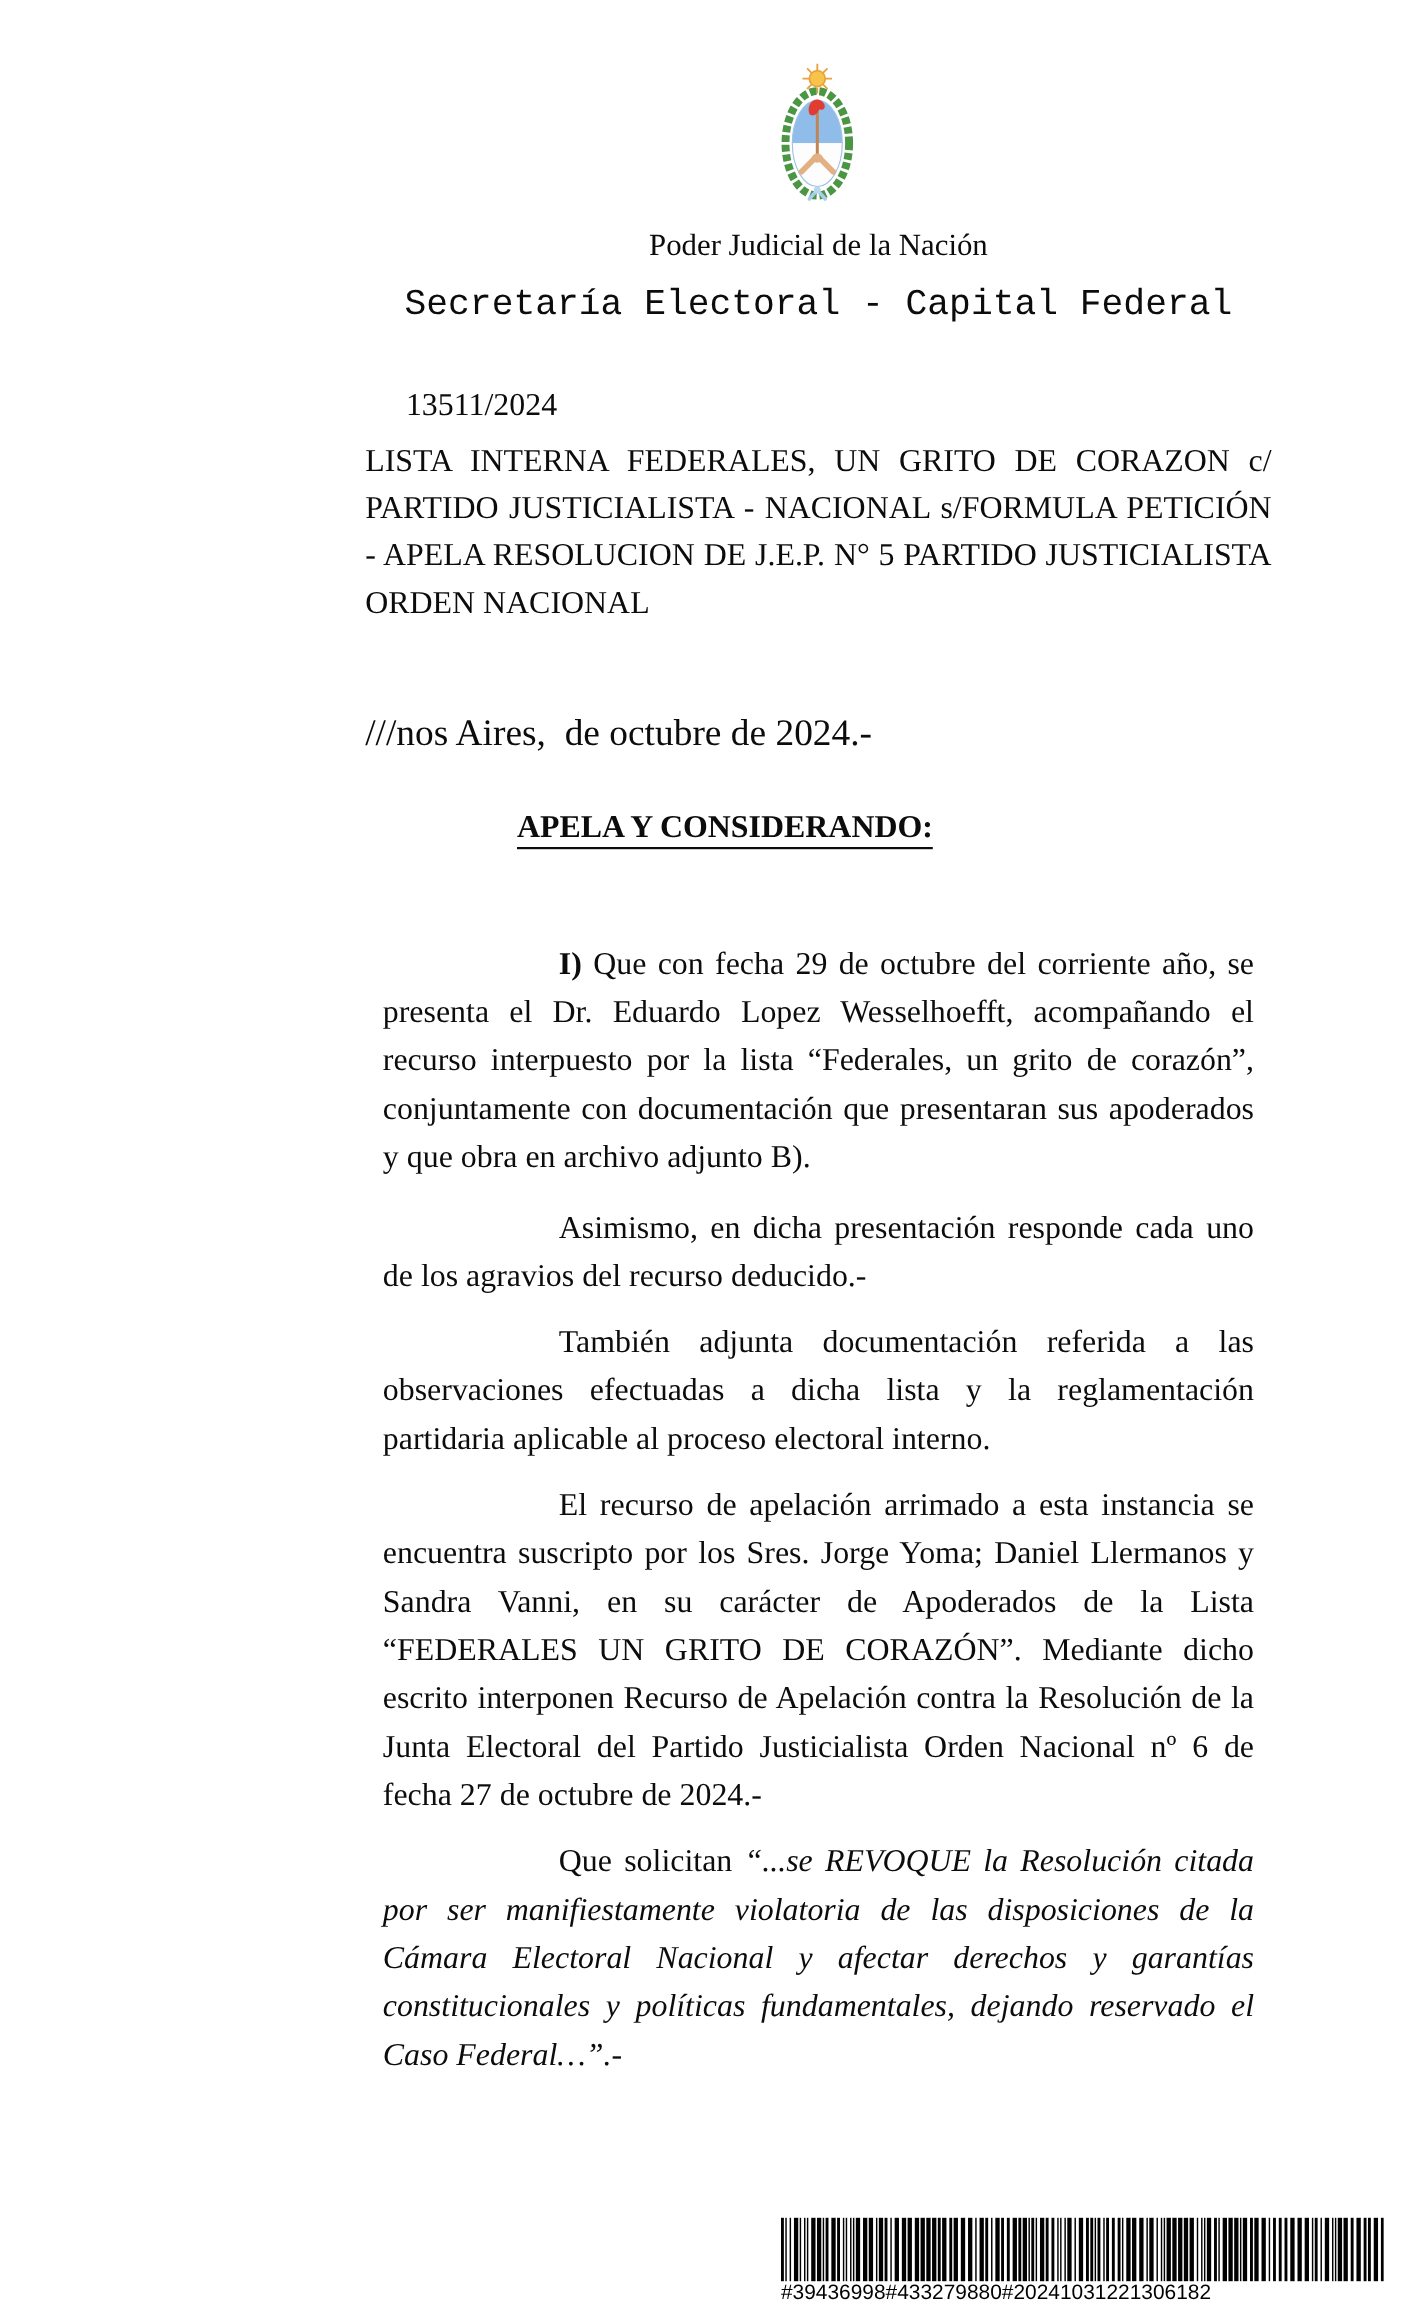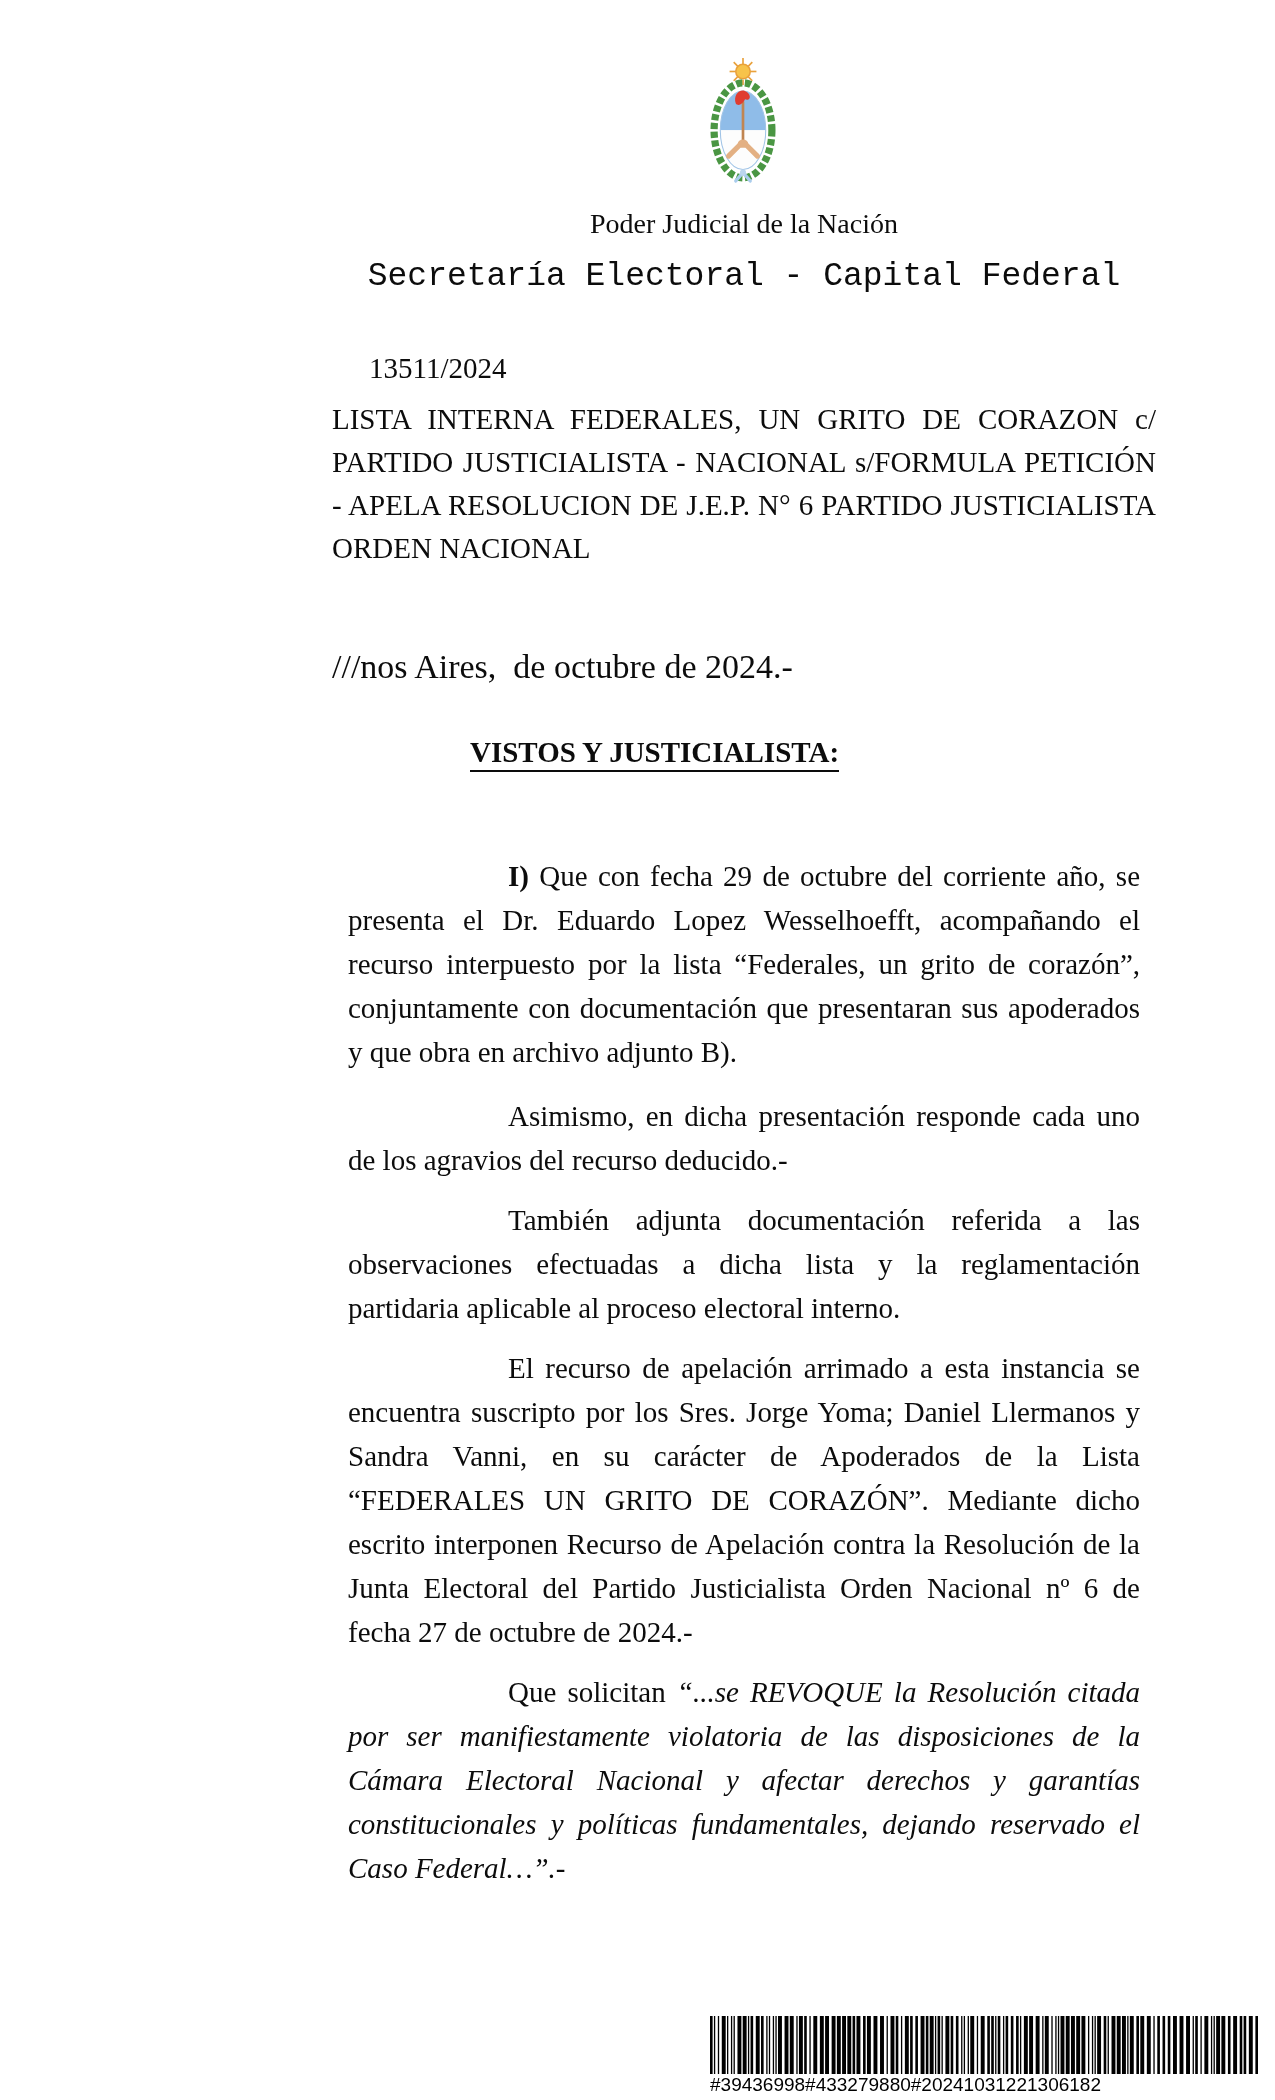--- a/index.html
+++ b/index.html
@@ -73,25 +73,25 @@
       <circle cx="40" cy="113" r="3" fill="#BCD6EF"></circle>
     </svg>
   </div>
 
   <div class="col inst" style="position:absolute;">Poder Judicial de la Nación</div>
 
   <div class="col office" style="position:absolute;font-family:Liberation Mono, monospace;">Secretaría Electoral - Capital Federal</div>
 
   <div class="col case-number" style="position:absolute;">13511/2024</div>
 
-  <div class="col case-title" style="position:absolute;">LISTA INTERNA FEDERALES, UN GRITO DE CORAZON c/ PARTIDO JUSTICIALISTA - NACIONAL s/FORMULA PETICIÓN - APELA RESOLUCION DE J.E.P. N° 6 PARTIDO JUSTICIALISTA ORDEN NACIONAL</div>
+  <div class="col case-title" style="position:absolute;">LISTA INTERNA FEDERALES, UN GRITO DE CORAZON c/ PARTIDO JUSTICIALISTA - NACIONAL s/FORMULA PETICIÓN - APELA RESOLUCION DE J.E.P. N° 5 PARTIDO JUSTICIALISTA ORDEN NACIONAL</div>
 
   <div class="col dateline" style="position:absolute;">///nos Aires,  de octubre de 2024.-</div>
 
-  <div class="heading">VISTOS Y JUSTICIALISTA:</div>
+  <div class="heading">APELA Y CONSIDERANDO:</div>
 
   <div class="col bodytext" style="position:absolute;">
     <p class="gap-after"><b>I)</b> <span>Que con fecha 29 de octubre del corriente año, se presenta el Dr. Eduardo Lopez Wesselhoefft, acompañando el recurso interpuesto por la lista “Federales, un grito de corazón”, conjuntamente con documentación que presentaran sus apoderados y que obra en archivo adjunto B).</span></p>
     <p>Asimismo, en dicha presentación responde cada uno de los agravios del recurso deducido.-</p>
     <p>También adjunta documentación referida a las observaciones efectuadas a dicha lista y la reglamentación partidaria aplicable al proceso electoral interno.</p>
     <p>El recurso de apelación arrimado a esta instancia se encuentra suscripto por los Sres. Jorge Yoma; Daniel Llermanos y Sandra Vanni, en su carácter de Apoderados de la Lista “FEDERALES UN GRITO DE CORAZÓN”. Mediante dicho escrito interponen Recurso de Apelación contra la Resolución de la Junta Electoral del Partido Justicialista Orden Nacional nº 6 de fecha 27 de octubre de 2024.-</p>
     <p><span>Que solicitan</span> <i>“...se REVOQUE la Resolución citada por ser manifiestamente violatoria de las disposiciones de la Cámara Electoral Nacional y afectar derechos y garantías constitucionales y políticas fundamentales, dejando reservado el Caso Federal…”.-</i></p>
   </div>
 
   <div class="barcode-wrap">

